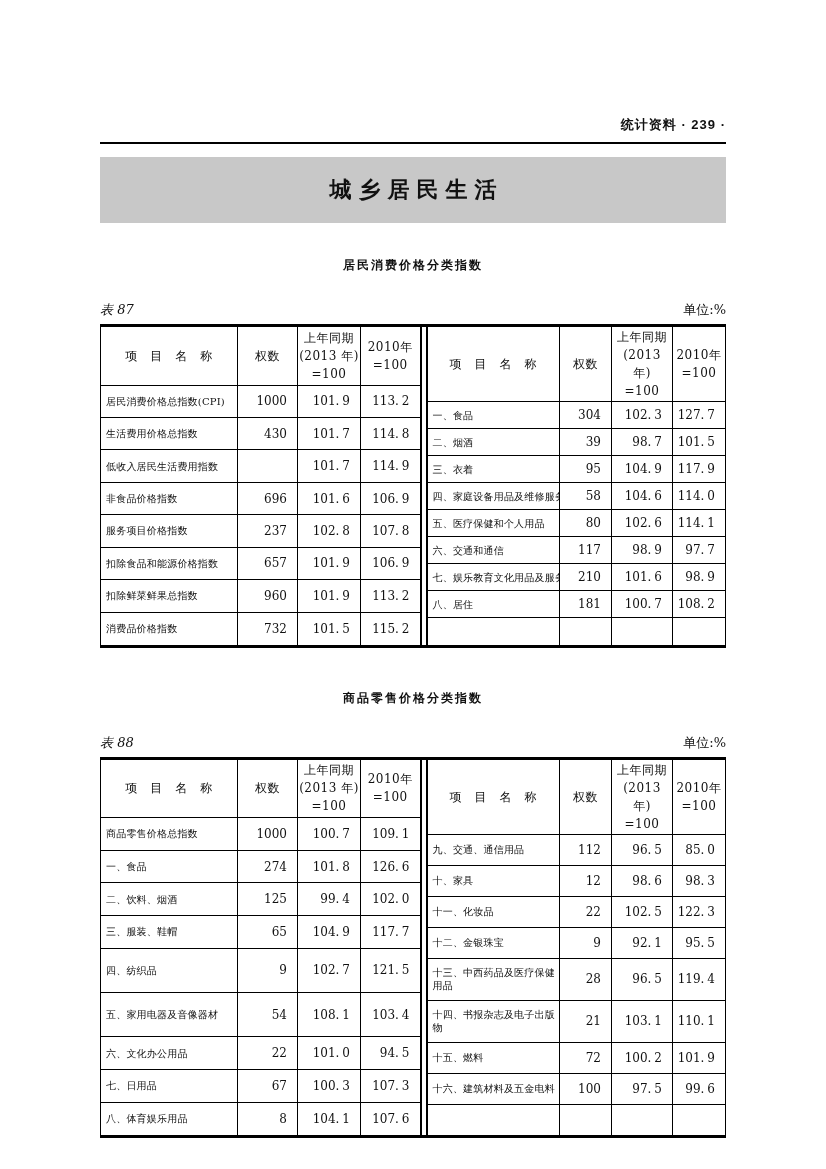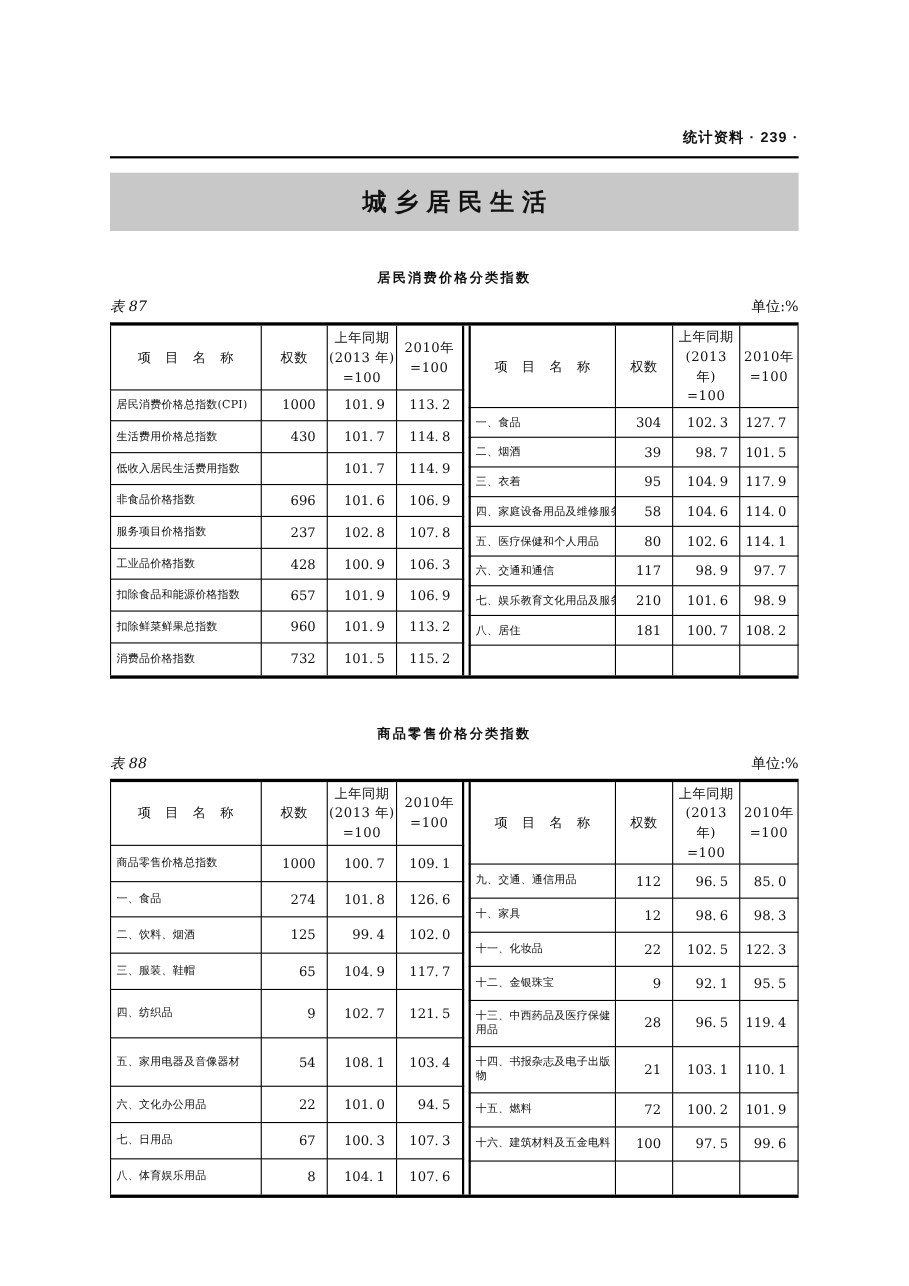--- a/index.html
+++ b/index.html
@@ -5,31 +5,31 @@
   html,body{margin:0;padding:0;background:#ffffff;}
   .page{
     width:826px;height:1169px;background:#ffffff;box-sizing:border-box;
     padding:116px 100px 8px 100px;position:relative;
     font-family:"DejaVu Serif","Liberation Serif",serif;color:#111;
   }
   .content{width:626px;}
   .page-header{text-align:right;font-size:13px;font-weight:600;
     font-family:"Liberation Sans","DejaVu Sans",sans-serif;letter-spacing:1px;}
   .header-rule{height:2px;background:#000;margin-top:8px;}
-  .banner{margin-top:13px;height:53px;display:flex;align-items:center;justify-content:center;}
+  .banner{margin-top:13px;height:66px;display:flex;align-items:center;justify-content:center;}
   .banner span{font-family:"Liberation Sans","DejaVu Sans",sans-serif;
     font-size:22px;font-weight:bold;letter-spacing:7px;text-indent:7px;}
   .tbl-title{margin:0;text-align:center;
     font-family:"Liberation Sans","DejaVu Sans",sans-serif;
     font-size:12px;font-weight:bold;letter-spacing:2px;}
   .t87-title{padding-top:34px;}
   .t88-title{padding-top:42px;}
   .tbl-meta{display:flex;justify-content:space-between;align-items:flex-end;
     margin-top:9px;margin-bottom:5px;font-size:13px;}
-  .tbl-label{font-style:italic;}
+  .tbl-label{font-style:italic;margin-top:18px;}
   .tbl-unit{font-style:normal;}
   .dualtable{display:flex;justify-content:space-between;
     border-top:3px solid #000;border-bottom:3px solid #000;}
   table.half{border-collapse:collapse;table-layout:fixed;}
   table.half-left{width:320px;border-left:1px solid #000;border-right:2px solid #000;}
   table.half-right{width:299px;border-left:2px solid #000;border-right:1px solid #000;}
   .half th,.half td{border:1px solid #000;box-sizing:border-box;overflow:hidden;}
   .half thead th{border-top:none;font-weight:normal;font-size:12px;height:58px;
     text-align:center;vertical-align:middle;white-space:pre-line;line-height:1.5;
     letter-spacing:.5px;}
@@ -107,26 +107,20 @@
                 <td class="num">101. 6</td>
                 <td class="num">106. 9</td>
               </tr>
               <tr>
                 <td class="item">服务项目价格指数</td>
                 <td class="num">237</td>
                 <td class="num">102. 8</td>
                 <td class="num">107. 8</td>
               </tr>
               <tr>
-                <td class="item">工业品价格指数</td>
-                <td class="num">428</td>
-                <td class="num">100. 9</td>
-                <td class="num">106. 3</td>
-              </tr>
-              <tr>
                 <td class="item">扣除食品和能源价格指数</td>
                 <td class="num">657</td>
                 <td class="num">101. 9</td>
                 <td class="num">106. 9</td>
               </tr>
               <tr>
                 <td class="item">扣除鲜菜鲜果总指数</td>
                 <td class="num">960</td>
                 <td class="num">101. 9</td>
                 <td class="num">113. 2</td>

